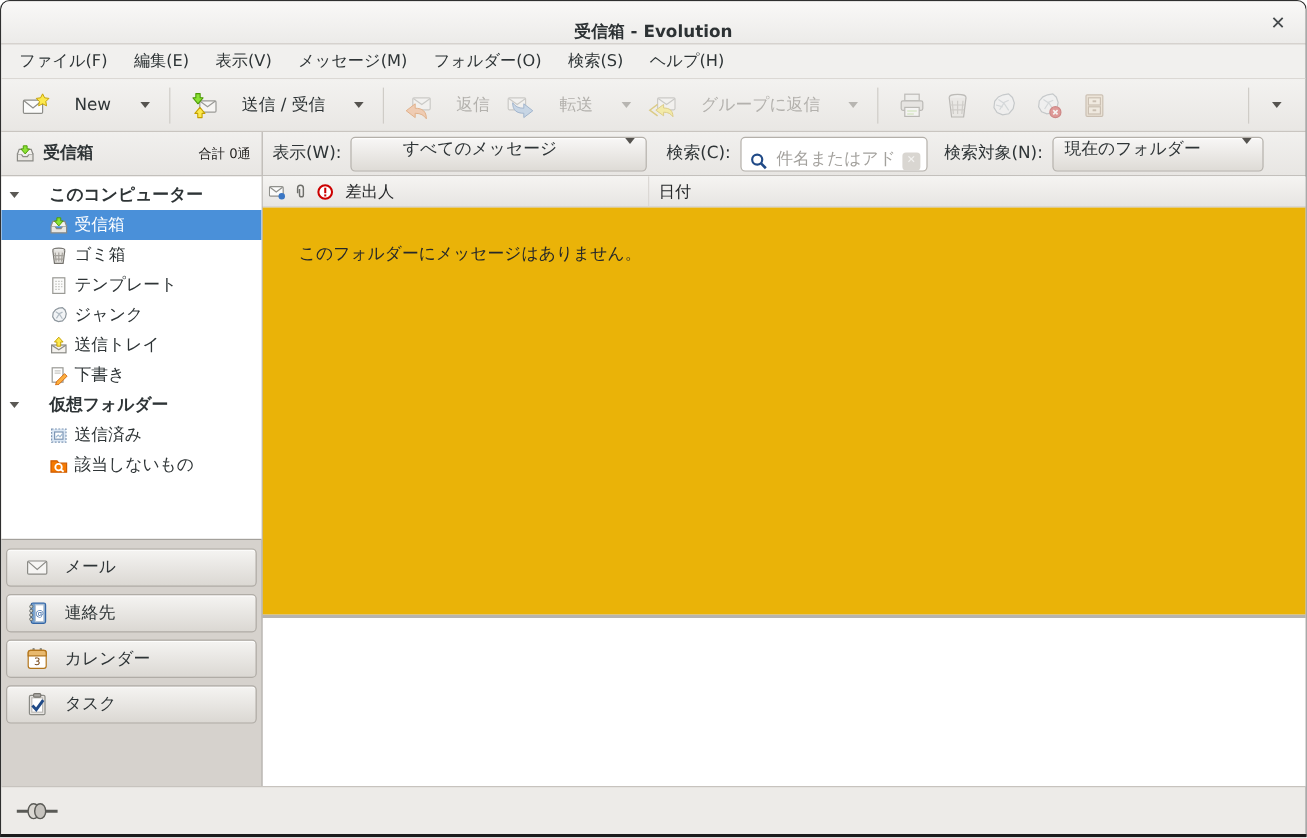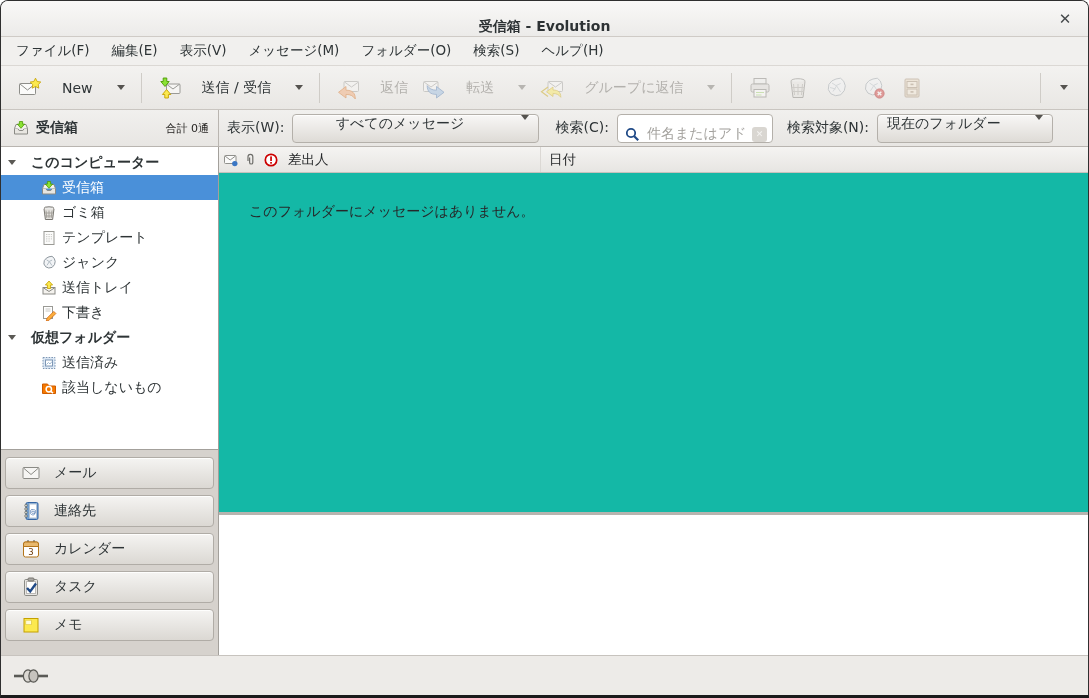--- a/index.html
+++ b/index.html
@@ -100,21 +100,21 @@
   .content { flex:1; display:flex; min-height:0; }
   .sidebar {
     width:218px; flex:0 0 218px; border-right:1px solid #a3a09b;
     background:#d6d2cd; display:flex; flex-direction:column;
   }
   .foldertree {
     height:303px; flex:0 0 303px; background:#ffffff;
     border-bottom:1px solid #a3a09b; padding-top:3px; font-size:14px; overflow:hidden;
   }
   .tree-row { height:25px; display:flex; align-items:center; gap:5px; padding-left:40px; }
-  .tree-row.group { padding-left:7px; gap:15px; font-weight:bold; }
+  .tree-row.group { padding-left:7px; gap:25px; font-weight:bold; }
   .tree-row.selected { background:#4a90d9; color:#ffffff; }
   .expander {
     width:0; height:0; border-left:4.5px solid transparent;
     border-right:4.5px solid transparent; border-top:5.5px solid #5b5955; cursor:pointer;
   }
   .tree-icon { width:16px; height:16px; flex:0 0 16px; }
   .switcher { flex:1; padding:7px 4px 6px 4px; display:flex; flex-direction:column; gap:6px; }
   .sw-btn {
     height:32px; flex:0 0 32px; border:1px solid #b0aca6; border-radius:4px;
     background:linear-gradient(#f5f4f2,#dbd8d3);
@@ -130,21 +130,21 @@
     background:linear-gradient(#f5f4f2,#e7e5e2);
     border-bottom:1px solid #c6c2bd;
     display:flex; align-items:stretch; font-size:13.5px; color:#26282a;
   }
   .hcol { display:flex; align-items:center; border-right:1px solid #dbd8d4; padding:0 8px; cursor:pointer; }
   .hcol-from { width:322px; flex:0 0 322px; gap:4px; padding-left:5px; }
   .hcol-subject { width:278px; flex:0 0 278px; }
   .hcol-date { flex:1; border-right:none; }
   .hicon { width:14px; height:14px; flex:0 0 14px; margin-right:2px; }
   .hcol-from .hlabel { margin-left:4px; }
-  .list-body { flex:1; position:relative; background:#14b8a6; min-height:0; }
+  .list-body { flex:1; position:relative; background:#eab308; min-height:0; }
   .empty-text { position:absolute; left:30px; top:30px; font-size:14px; color:#26282a; }
   .splitter { height:3px; flex:0 0 3px; background:#b7b4af; cursor:row-resize; }
   .preview { height:140px; flex:0 0 140px; background:#ffffff; }
   
   .statusbar {
     height:40px; flex:0 0 40px; background:#edebe8;
     border-top:1px solid #c7c3be;
     display:flex; align-items:center; padding:0 12px;
   }
   .online-btn { display:flex; align-items:center; cursor:pointer; }
@@ -416,27 +416,20 @@
         </div>
         <div class="sw-btn">
           <svg class="sw-icon" viewBox="0 0 20 20">
             <rect x="3.5" y="2.5" width="13" height="16" rx="1.2" fill="#e8e6e3" stroke="#8a8a85"></rect>
             <rect x="5.5" y="4.5" width="9" height="12" fill="#ffffff" stroke="#bcbab6"></rect>
             <rect x="7" y="1" width="6" height="3" rx="1" fill="#aaa8a4" stroke="#77756f"></rect>
             <path d="M6 11 l3.2 3.4 L15 6.5" fill="none" stroke="#204a87" stroke-width="2.4"></path>
           </svg>
           <span>タスク</span>
         </div>
-        <div class="sw-btn">
-          <svg class="sw-icon" viewBox="0 0 20 20">
-            <rect x="3" y="3.5" width="14" height="13.5" fill="#fce94f" stroke="#c4a000"></rect>
-            <rect x="4.8" y="5.2" width="5.5" height="4.5" fill="#fffbd8" stroke="#d9c23f" stroke-width=".6"></rect>
-          </svg>
-          <span>メモ</span>
-        </div>
       </div>
     </div>
 
     <div class="mailpane">
       <div class="list-header">
         <div class="hcol hcol-from">
           <svg class="hicon" viewBox="0 0 14 14">
             <rect x=".5" y="2.5" width="11.5" height="8" rx="1" fill="#fbfbfa" stroke="#90908c"></rect>
             <path d="M1 3 l5.2 4 5.3-4" fill="none" stroke="#90908c"></path>
             <circle cx="10.8" cy="10.6" r="2.7" fill="#3a76c4"></circle>

